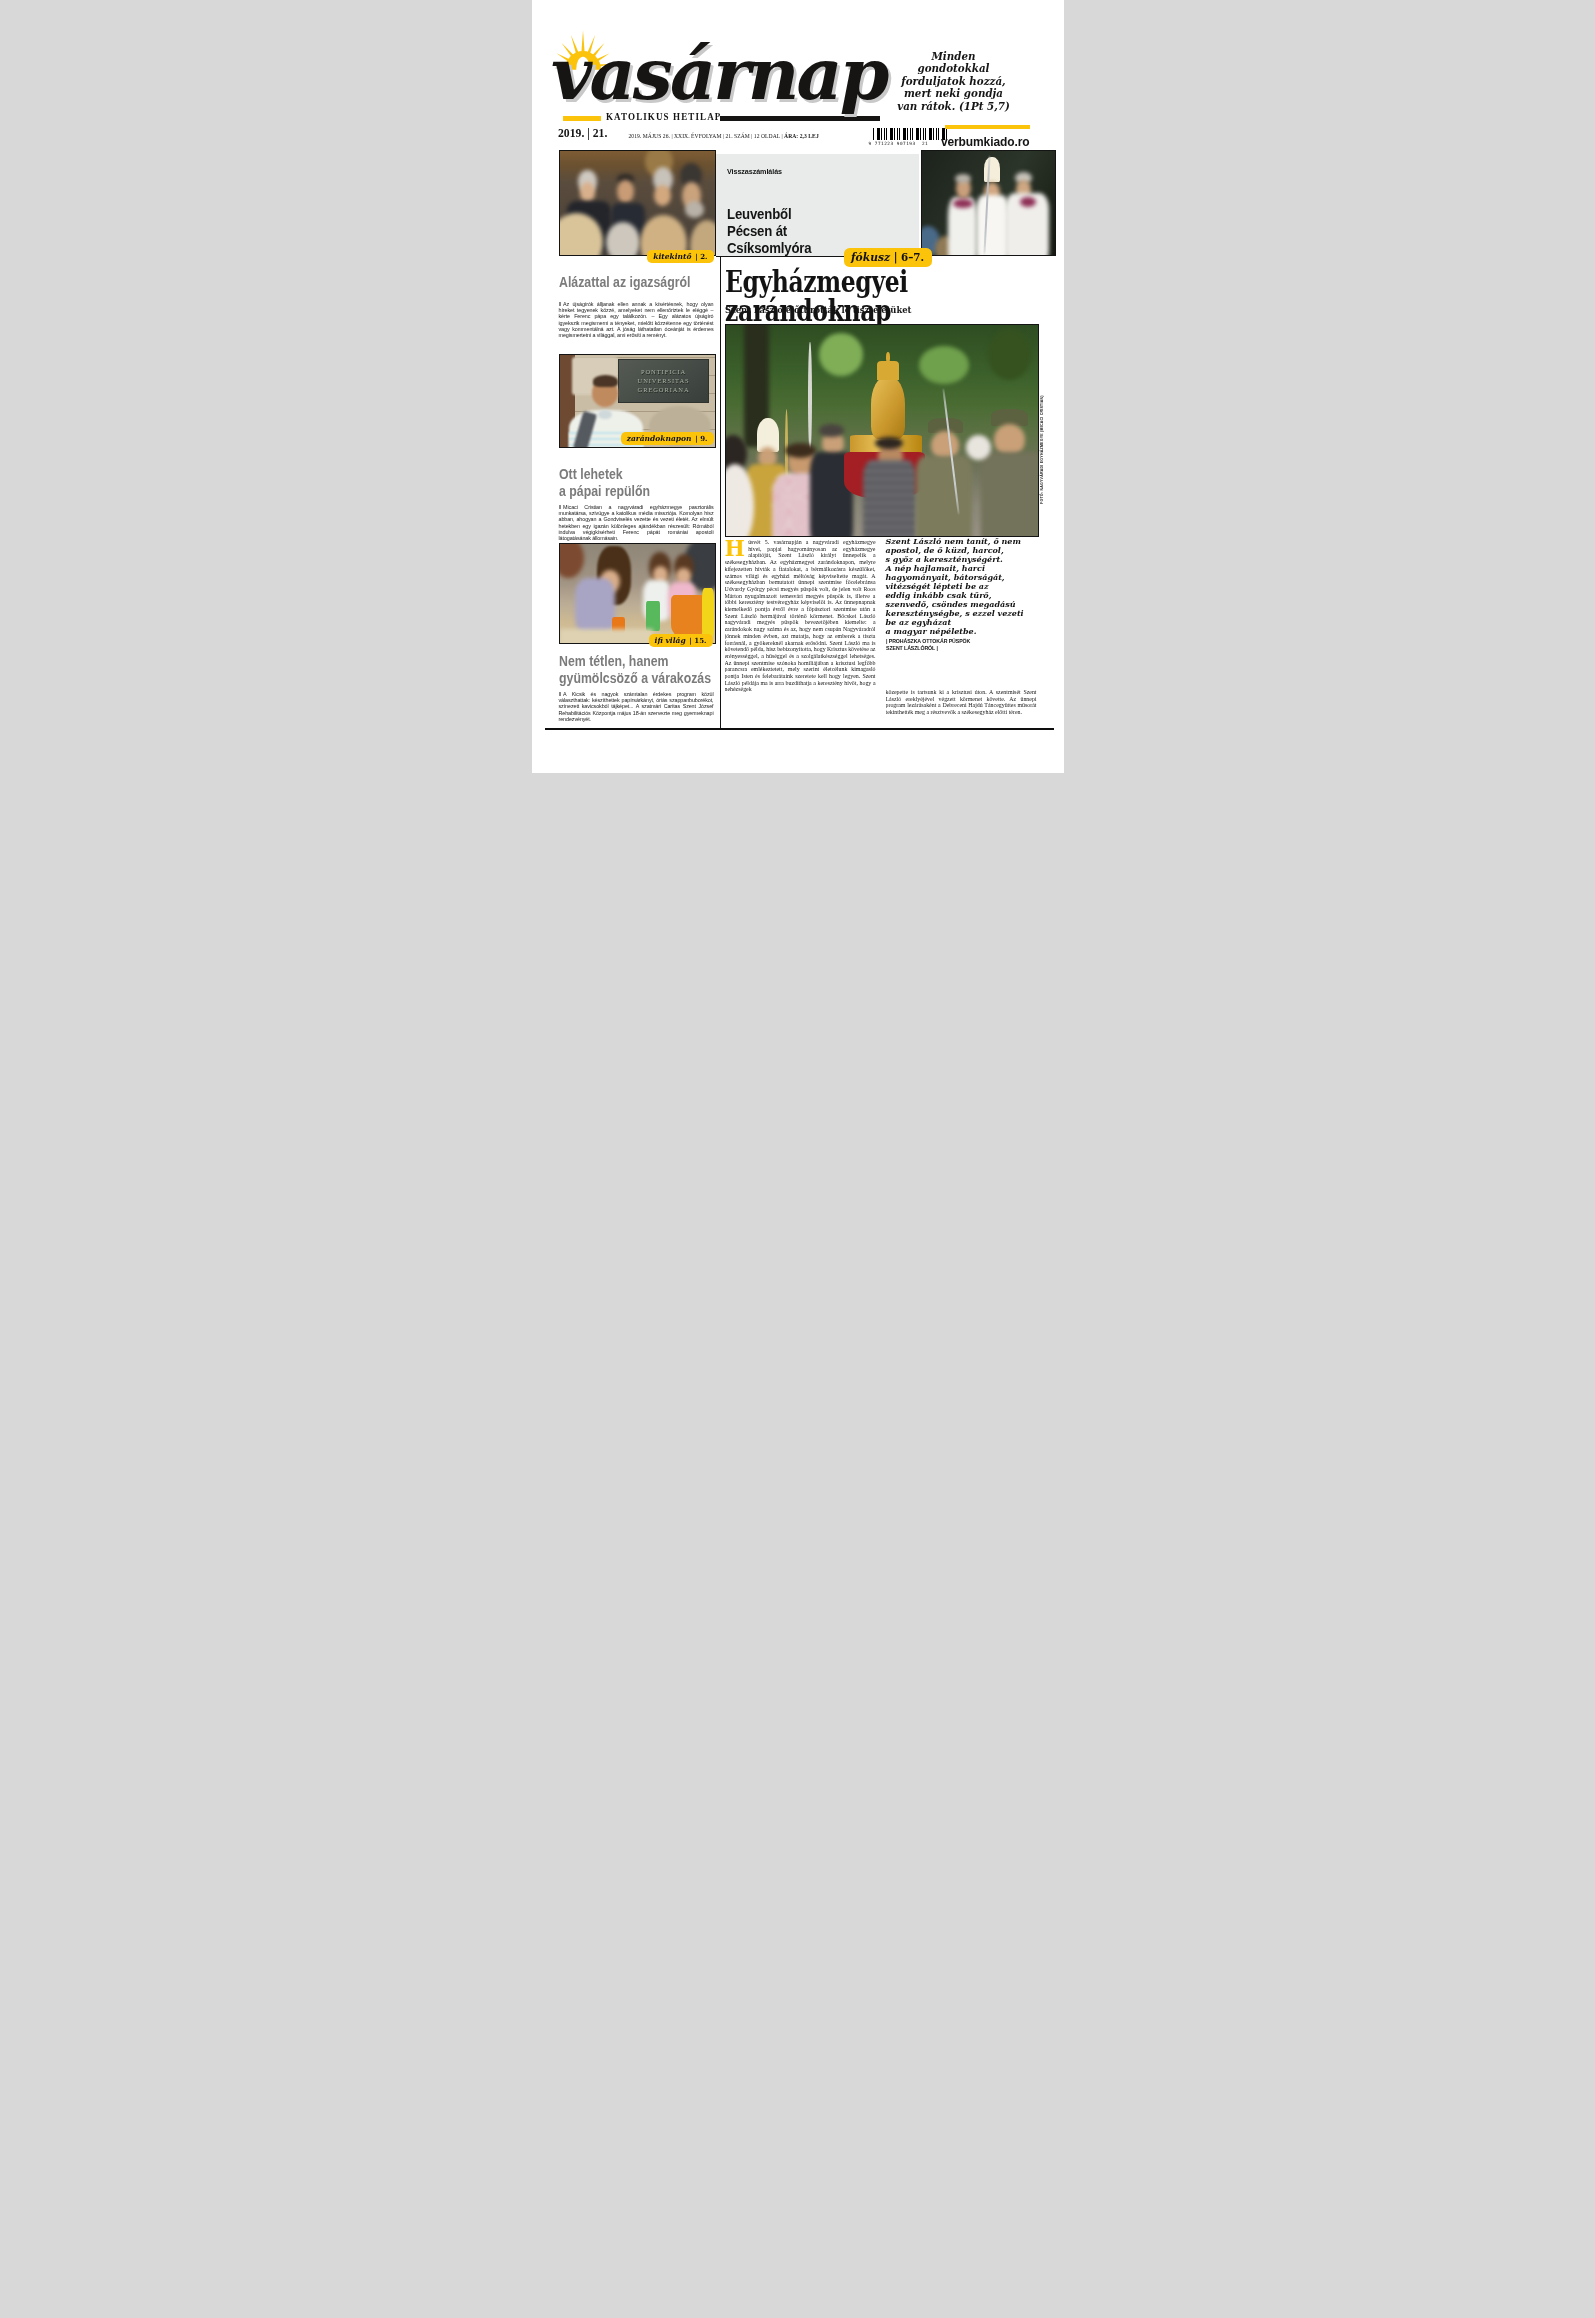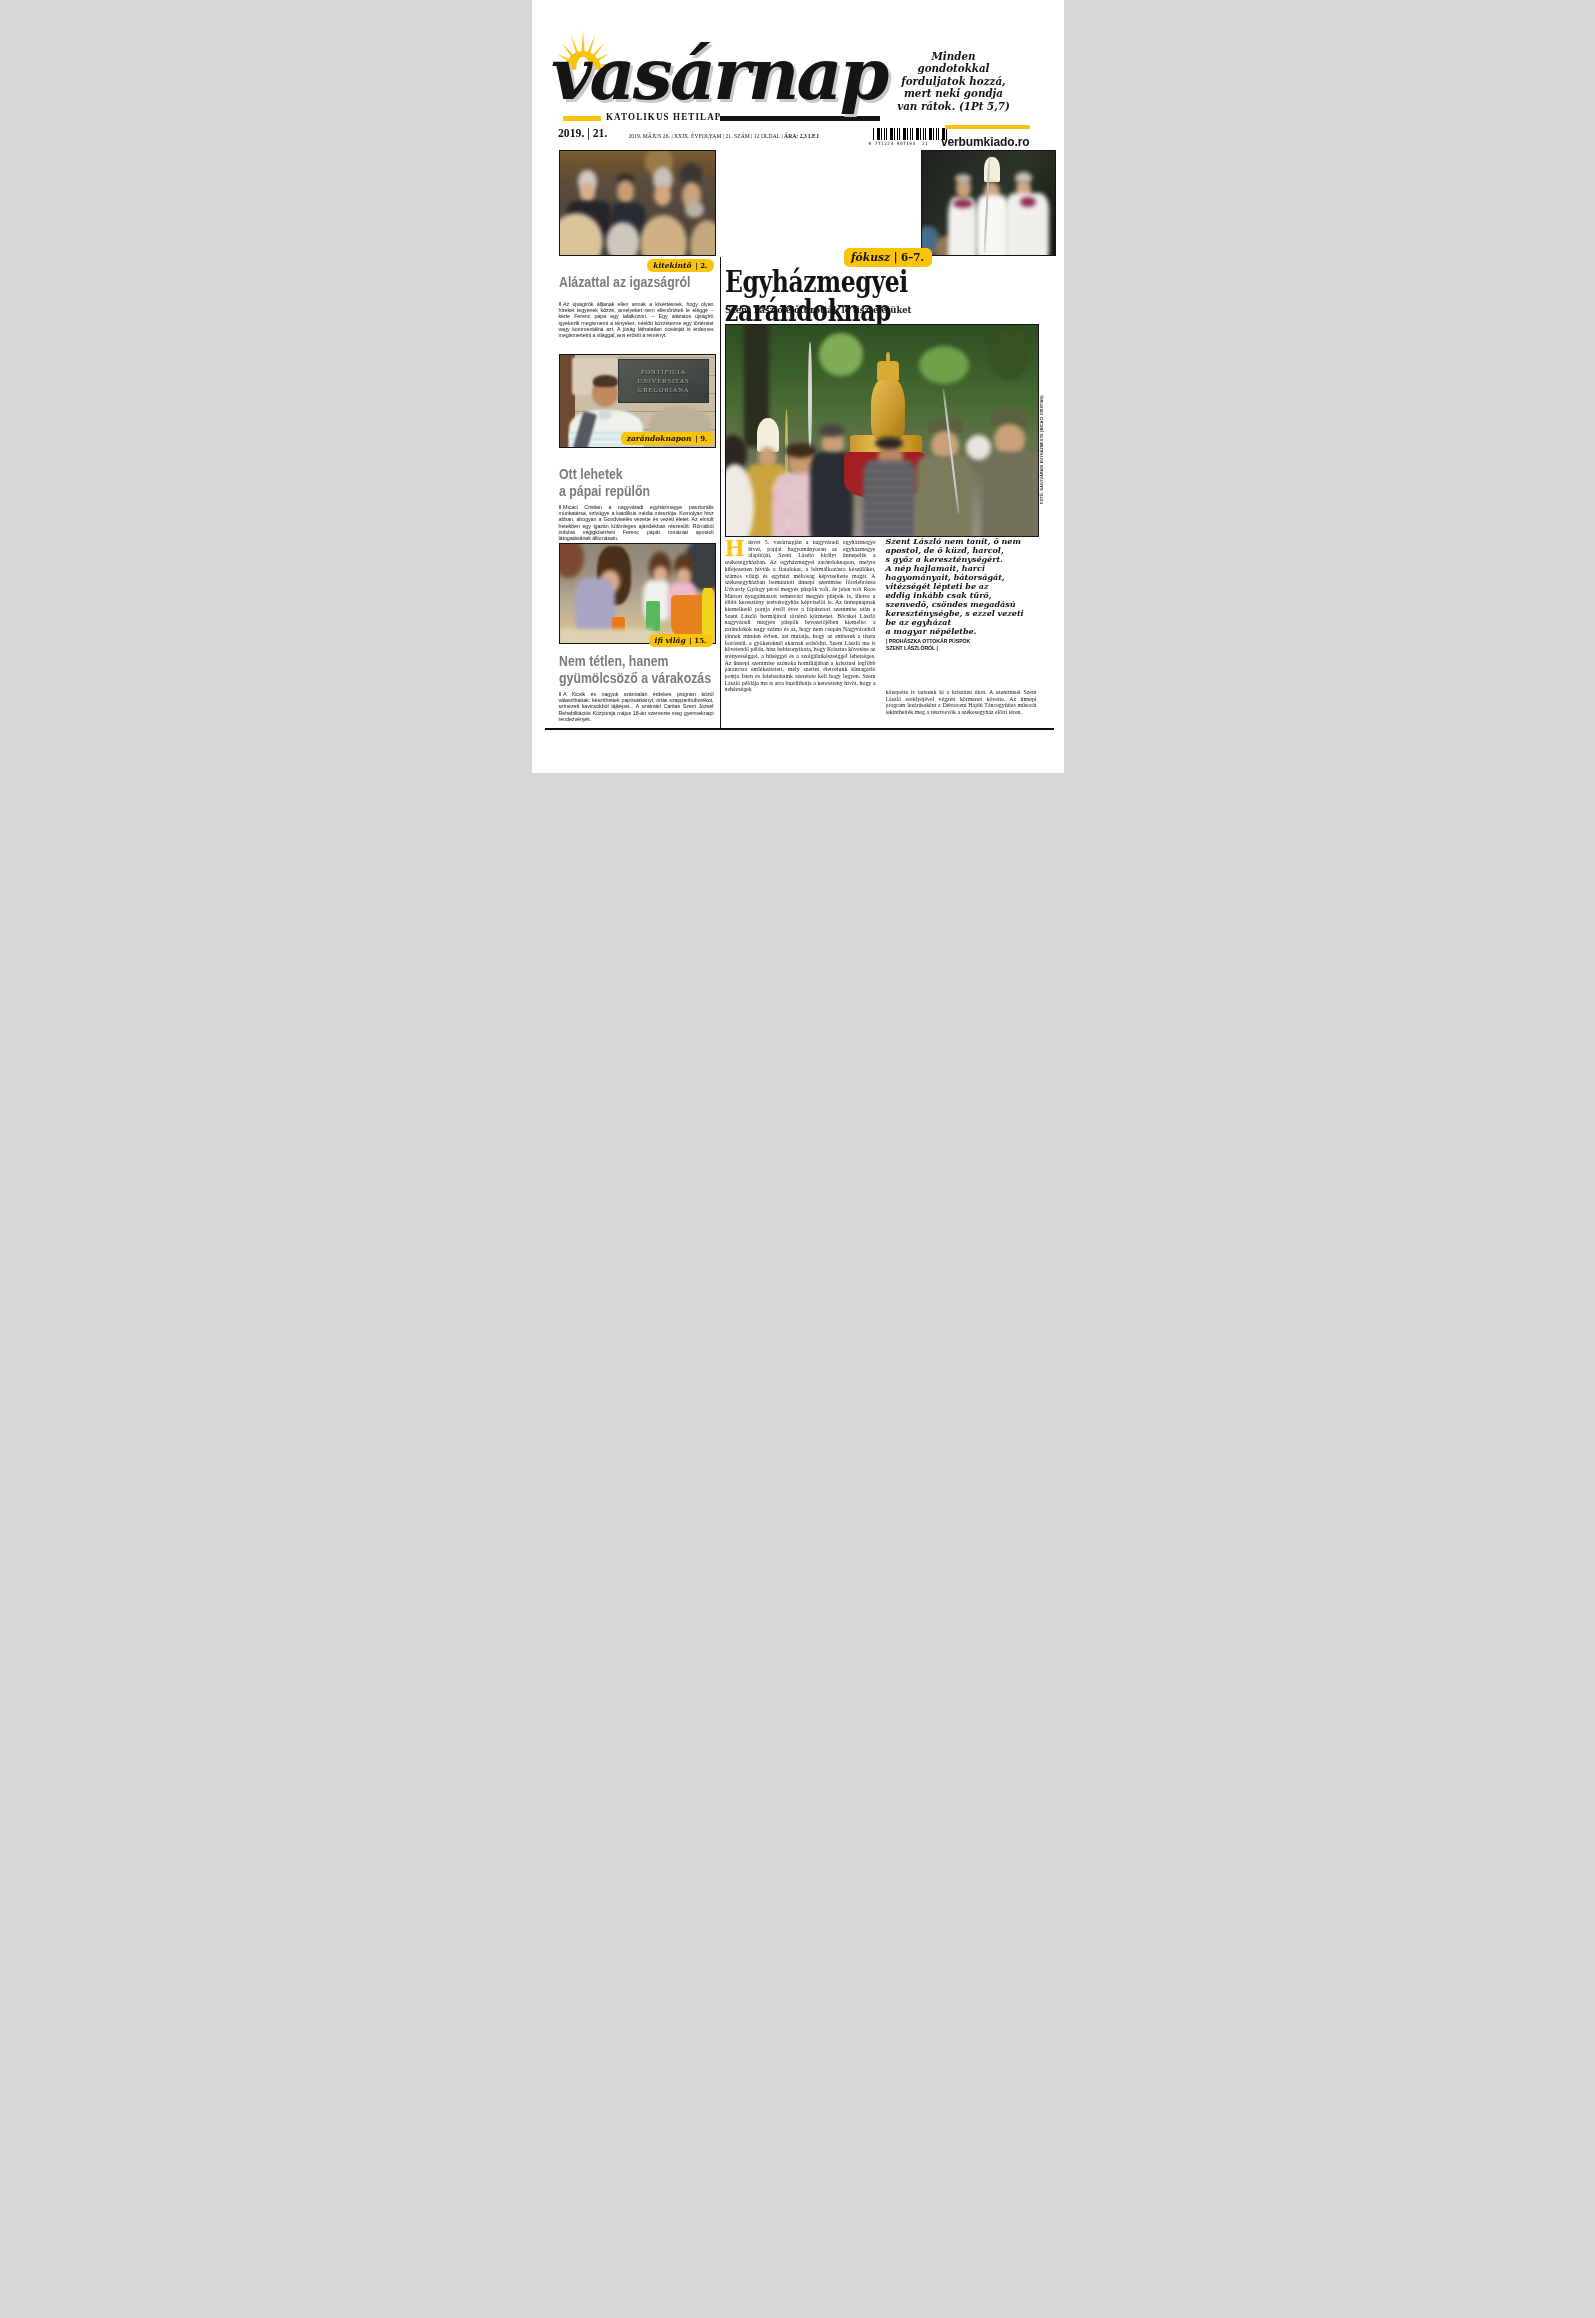--- a/index.html
+++ b/index.html
@@ -128,20 +128,26 @@
     <div class="blob" style="left:61%;top:33%;width:11%;height:20%;background:#d3a87e;"></div>
     <div class="blob" style="left:78%;top:12%;width:14%;height:24%;background:#3a3632;"></div>
     <div class="blob" style="left:79%;top:30%;width:12%;height:26%;background:#caa27c;"></div>
     <div class="blob" style="left:81%;top:48%;width:12%;height:16%;background:#b9b2a8;"></div>
     <div class="blob" style="left:-6%;top:60%;width:34%;height:55%;background:#d9c49a;"></div>
     <div class="blob" style="left:30%;top:68%;width:22%;height:40%;background:#cdc7bd;"></div>
     <div class="blob" style="left:52%;top:62%;width:30%;height:55%;background:#cfb184;"></div>
     <div class="blob" style="left:84%;top:66%;width:22%;height:50%;background:#c3a87e;"></div>
   </div>
 
+  <div class="graybox">
+    <div class="kicker"><span class="sx" style="transform:scaleX(.9)">Visszaszámlálás</span></div>
+    <div class="gb-head"><span class="sx" style="transform:scaleX(.88)">Leuvenből
+Pécsen át
+Csíksomlyóra</span></div>
+  </div>
 
   <div class="photo" style="left:389px;top:150px;width:133px;height:104px;background:linear-gradient(120deg,#1d231c 0%,#2c352a 55%,#14180f 100%);">
     <div class="blob" style="left:-4%;top:72%;width:18%;height:30%;background:#4a6a8a;"></div>
     <div class="blob" style="left:10%;top:82%;width:16%;height:26%;background:#907a55;"></div>
     <div class="blob" style="left:20%;top:44%;width:22%;height:70%;background:#f0f0ec;border-radius:25%;"></div>
     <div class="blob" style="left:26%;top:26%;width:11%;height:20%;background:#caa07c;"></div>
     <div class="blob" style="left:25%;top:22%;width:12%;height:9%;background:#b8b4ac;"></div>
     <div class="blob" style="left:24%;top:46%;width:15%;height:9%;background:#8e2f55;"></div>
     <div class="blob sharp" style="left:47%;top:6%;width:12%;height:24%;background:#f4eeda;border-radius:46% 46% 8% 8%;"></div>
     <div class="blob" style="left:47%;top:30%;width:12%;height:20%;background:#d2a781;"></div>
@@ -151,21 +157,21 @@
     <div class="blob" style="left:71%;top:28%;width:11%;height:18%;background:#cfa883;"></div>
     <div class="blob" style="left:63%;top:40%;width:33%;height:72%;background:#efeeea;border-radius:22%;"></div>
     <div class="blob" style="left:74%;top:44%;width:12%;height:10%;background:#8e2f55;"></div>
   </div>
 
   <div class="badge big" style="left:312px;top:248px;text-align:right;">
     <span class="sec">fókusz</span>
     <span class="pg">| 6–7.</span>
   </div>
 
-  <div class="badge" style="right:350px;top:259px;border-radius:6px;">
+  <div class="badge" style="right:350px;top:250px;">
     <span class="sec">kitekintő</span>
     <span class="pg">| 2.</span>
   </div>
   <div class="h2g" style="left:27px;top:274px;"><span class="sx">Alázattal az igazságról</span></div>
   <p class="teaser" style="left:27px;top:301px;margin:0;">Az újságírók álljanak ellen annak a kísértésnek, hogy olyan híreket tegyenek közzé, amelyeket nem ellenőriztek le eléggé – kérte Ferenc pápa egy találkozón. – Egy alázatos újságíró igyekszik megismerni a tényeket, mielőtt közzétenne egy történést vagy kommentálná azt. A jóság láthatatlan óceánját is érdemes megismertetni a világgal, ami erősíti a reményt.</p>
 
   <div class="photo" style="left:27px;top:354px;width:155px;height:92px;background:repeating-linear-gradient(0deg,#c9bda6 0 17px,#a99b82 17px 18px),#c9bda6;">
     <div class="blob sharp" style="left:0;top:0;width:10%;height:100%;background:#6e4a33;border-radius:0;"></div>
     <div class="blob soft" style="left:8%;top:2%;width:30%;height:42%;background:#d8cdb8;border-radius:8%;"></div>
     <div class="plaque">

